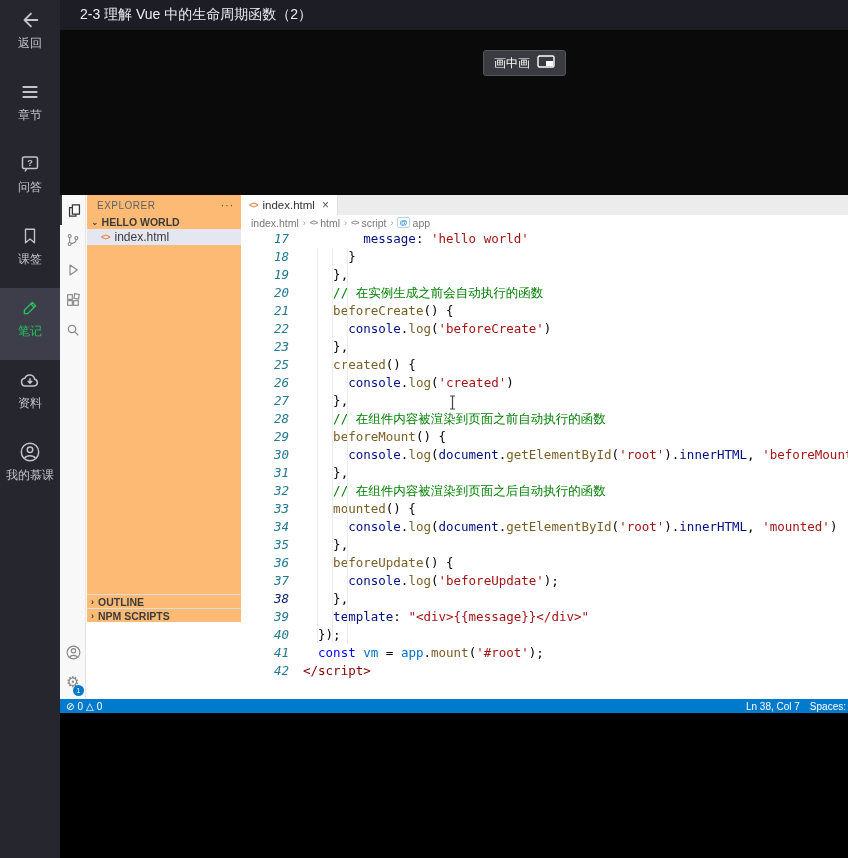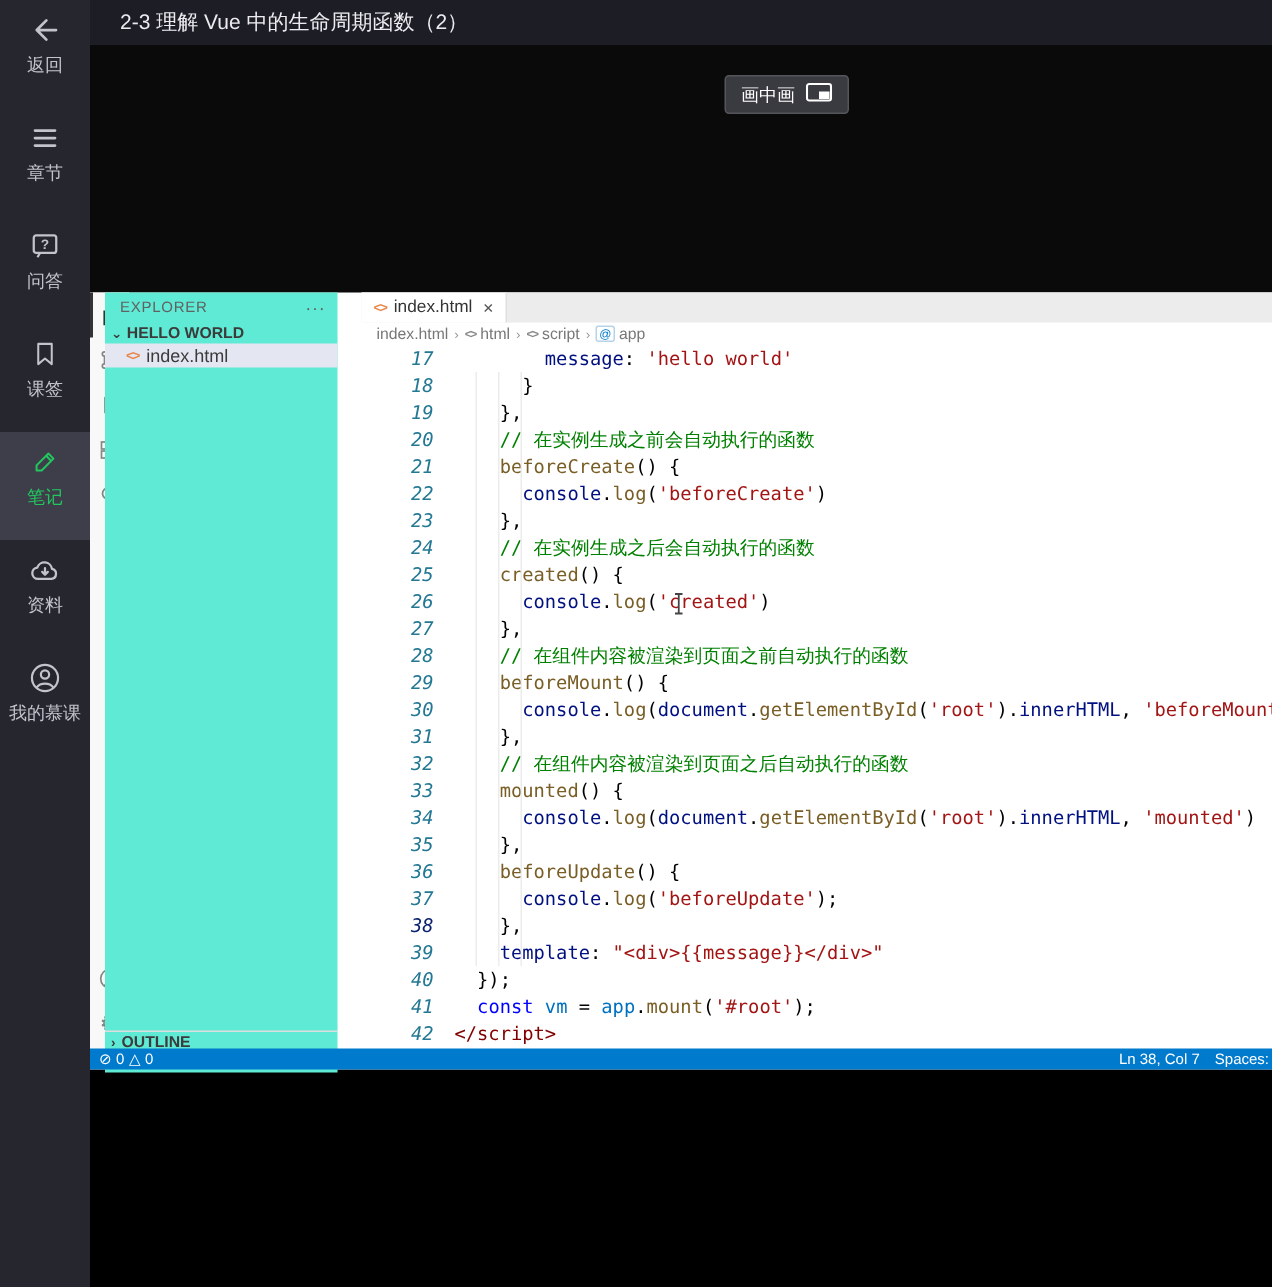--- a/index.html
+++ b/index.html
@@ -25,21 +25,21 @@
   
   .vscode { position:absolute; left:0; top:165px; width:788px; height:518px; background:#fff; font-size:12px; color:#333; }
 
   .activitybar { position:absolute; left:0; top:0; width:26px; height:504px; background:#f8f8f8; border-right:1px solid #e5e5e5; }
   .act-icon { width:26px; height:30px; display:flex; align-items:center; justify-content:center; color:#868686; cursor:pointer; }
   .act-icon.active { color:#333; border-left:2px solid #333; }
   .act-bottom { position:absolute; bottom:2px; left:0; width:26px; }
   .gear-wrap { position:relative; }
   .gear-badge { position:absolute; right:2px; bottom:1px; width:11px; height:11px; border-radius:50%; background:#007acc; color:#fff; font-size:7px; line-height:11px; text-align:center; }
 
-  .explorer { position:absolute; left:10px; top:0; width:155px; height:520px; background:#5eead4; }
+  .explorer { position:absolute; left:27px; top:0; width:155px; height:427px; background:#fdba74; }
   .exp-header { height:20px; display:flex; align-items:center; justify-content:space-between; padding:0 8px 0 10px; font-size:10px; color:#616161; letter-spacing:.5px; }
   .exp-dots { font-size:12px; color:#616161; cursor:pointer; }
   .ws-row { height:14px; display:flex; align-items:center; gap:3px; padding-left:4px; font-size:10.5px; font-weight:bold; color:#3b3b3b; cursor:pointer; }
   .chev { font-size:9px; color:#3b3b3b; }
   .file-row { height:16px; display:flex; align-items:center; gap:5px; padding-left:14px; font-size:12px; color:#3b3b3b; background:#e4e6f1; cursor:pointer; }
   .html-ico { color:#e8864a; font-weight:bold; font-size:9px; letter-spacing:-1px; }
   .exp-bottom { position:absolute; bottom:0; left:0; width:155px; }
   .exp-section { height:14px; display:flex; align-items:center; gap:4px; padding-left:4px; font-size:10.5px; font-weight:bold; color:#3b3b3b; border-top:1px solid #ddd; cursor:pointer; }
 
   .editor { position:absolute; left:181px; top:0; width:607px; height:504px; background:#fff; overflow:hidden; }
@@ -268,21 +268,20 @@
           <div class="guide" style="left:76px;"></div>
           <div class="guide" style="left:91px;"></div>
           <div class="guide" style="left:106px;"></div>
         <div class="code-line"><span class="ln">17</span><span class="code-text"><span class="tk-plain">        </span><span class="tk-var">message</span><span class="tk-plain">: </span><span class="tk-string">'hello world'</span></span></div>
             <div class="code-line"><span class="ln">18</span><span class="code-text"><span class="tk-plain">      }</span></span></div>
             <div class="code-line"><span class="ln">19</span><span class="code-text"><span class="tk-plain">    },</span></span></div>
             <div class="code-line"><span class="ln">20</span><span class="code-text"><span class="tk-plain">    </span><span class="tk-comment">// 在实例生成之前会自动执行的函数</span></span></div>
             <div class="code-line"><span class="ln">21</span><span class="code-text"><span class="tk-plain">    </span><span class="tk-func">beforeCreate</span><span class="tk-plain">() {</span></span></div>
             <div class="code-line"><span class="ln">22</span><span class="code-text"><span class="tk-plain">      </span><span class="tk-var">console</span><span class="tk-plain">.</span><span class="tk-func">log</span><span class="tk-plain">(</span><span class="tk-string">'beforeCreate'</span><span class="tk-plain">)</span></span></div>
             <div class="code-line"><span class="ln">23</span><span class="code-text"><span class="tk-plain">    },</span></span></div>
-            <div class="code-line"><span class="ln">24</span><span class="code-text"><span class="tk-plain">    </span><span class="tk-comment">// 在实例生成之后会自动执行的函数</span></span></div>
             <div class="code-line"><span class="ln">25</span><span class="code-text"><span class="tk-plain">    </span><span class="tk-func">created</span><span class="tk-plain">() {</span></span></div>
             <div class="code-line"><span class="ln">26</span><span class="code-text"><span class="tk-plain">      </span><span class="tk-var">console</span><span class="tk-plain">.</span><span class="tk-func">log</span><span class="tk-plain">(</span><span class="tk-string">'created'</span><span class="tk-plain">)</span></span></div>
             <div class="code-line"><span class="ln">27</span><span class="code-text"><span class="tk-plain">    },</span></span></div>
             <div class="code-line"><span class="ln">28</span><span class="code-text"><span class="tk-plain">    </span><span class="tk-comment">// 在组件内容被渲染到页面之前自动执行的函数</span></span></div>
             <div class="code-line"><span class="ln">29</span><span class="code-text"><span class="tk-plain">    </span><span class="tk-func">beforeMount</span><span class="tk-plain">() {</span></span></div>
             <div class="code-line"><span class="ln">30</span><span class="code-text"><span class="tk-plain">      </span><span class="tk-var">console</span><span class="tk-plain">.</span><span class="tk-func">log</span><span class="tk-plain">(</span><span class="tk-var">document</span><span class="tk-plain">.</span><span class="tk-func">getElementById</span><span class="tk-plain">(</span><span class="tk-string">'root'</span><span class="tk-plain">).</span><span class="tk-var">innerHTML</span><span class="tk-plain">, </span><span class="tk-string">'beforeMount'</span></span></div>
             <div class="code-line"><span class="ln">31</span><span class="code-text"><span class="tk-plain">    },</span></span></div>
             <div class="code-line"><span class="ln">32</span><span class="code-text"><span class="tk-plain">    </span><span class="tk-comment">// 在组件内容被渲染到页面之后自动执行的函数</span></span></div>
             <div class="code-line"><span class="ln">33</span><span class="code-text"><span class="tk-plain">    </span><span class="tk-func">mounted</span><span class="tk-plain">() {</span></span></div>
             <div class="code-line"><span class="ln">34</span><span class="code-text"><span class="tk-plain">      </span><span class="tk-var">console</span><span class="tk-plain">.</span><span class="tk-func">log</span><span class="tk-plain">(</span><span class="tk-var">document</span><span class="tk-plain">.</span><span class="tk-func">getElementById</span><span class="tk-plain">(</span><span class="tk-string">'root'</span><span class="tk-plain">).</span><span class="tk-var">innerHTML</span><span class="tk-plain">, </span><span class="tk-string">'mounted'</span><span class="tk-plain">)</span></span></div>

